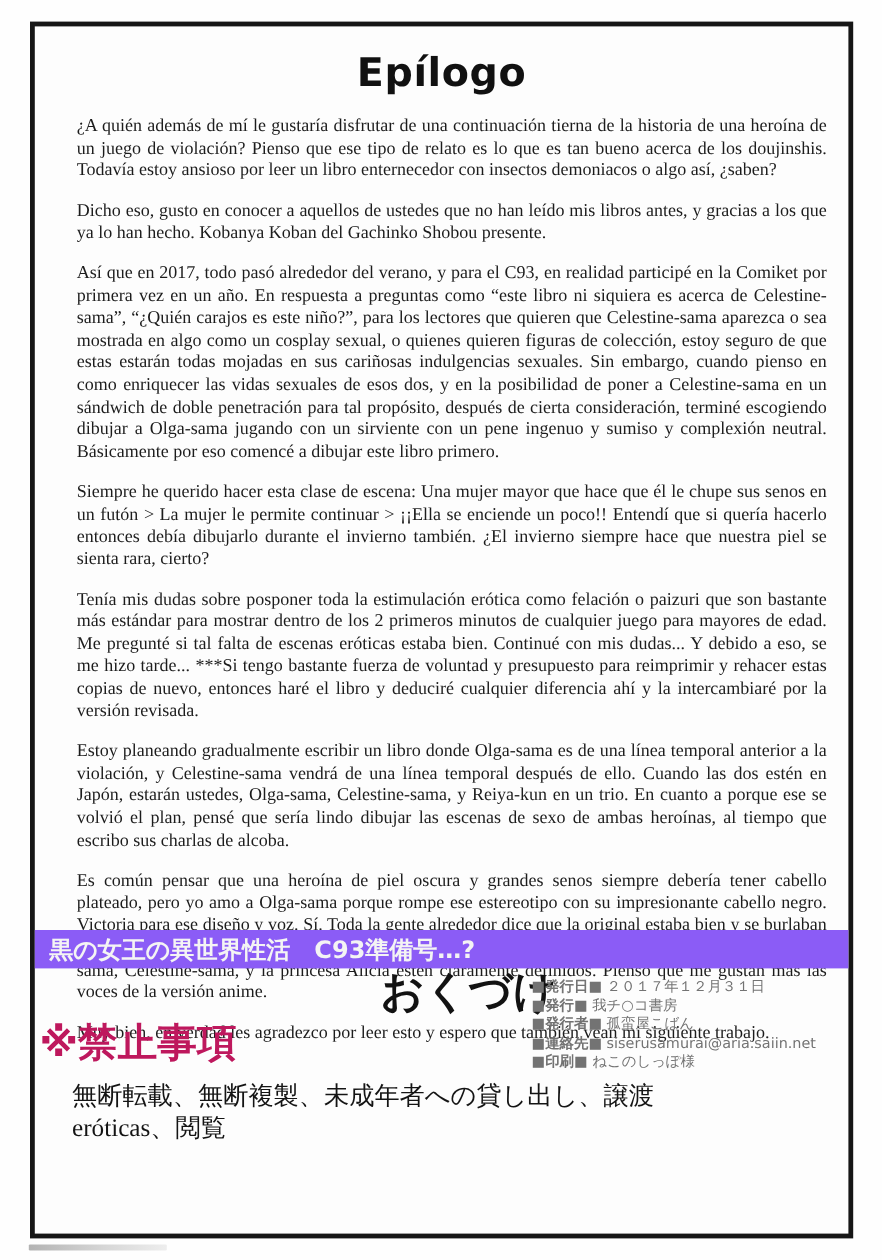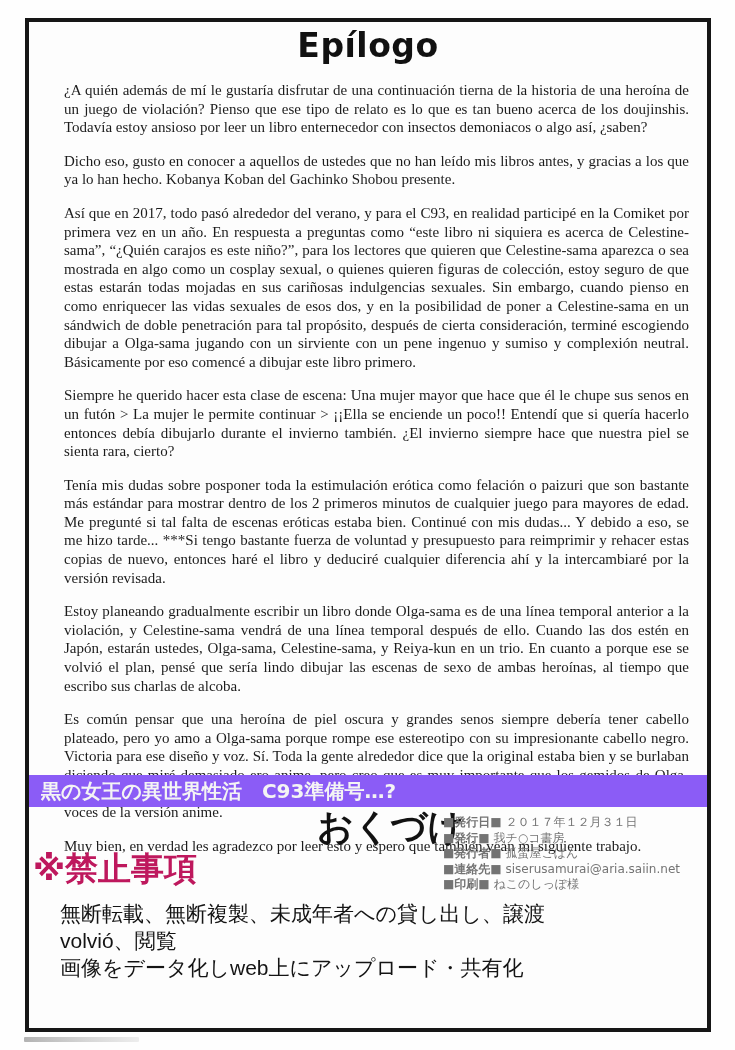--- a/index.html
+++ b/index.html
@@ -21,21 +21,21 @@
     position: absolute;
     left: 25px;
     top: 18px;
     width: 686px;
     height: 1014px;
     box-sizing: border-box;
     border: 4px solid #161616;
     background: #fdfdfd;
   }
   .page-title {
-    margin-top: 5px;
+    margin-top: 20px;
     text-align: center;
     font-family: "DejaVu Sans", sans-serif;
     font-weight: 900;
     font-size: 33px;
     line-height: 37px;
     letter-spacing: 0.5px;
     color: #111;
   }
   .body-text {
     margin-top: 17px;
@@ -94,21 +94,21 @@
     font-family: "DejaVu Sans", sans-serif;
     font-weight: 900;
     font-size: 33px;
     line-height: 38px;
     color: #be185d;
   }
   .prohibition-items {
     position: absolute;
     left: 31px;
     top: 878px;
-    font-family: Liberation Sans, sans-serif;
+    font-family: Liberation Serif, serif;
     font-size: 21px;
     line-height: 27px;
     color: #141414;
     white-space: nowrap;
   }
   .scan-artifact {
     position: absolute;
     left: 24px;
     top: 1037px;
     width: 115px;
@@ -163,20 +163,19 @@
       <div class="colophon-entry">
         <span class="entry-label">■印刷■</span>
         <span class="entry-value">ねこのしっぽ様</span>
       </div>
     </div>
 
     <div class="prohibitions-heading">※禁止事項</div>
 
     <div class="prohibition-items">
       <div>無断転載、無断複製、未成年者への貸し出し、譲渡</div>
-      <div>volvió、閲覧</div>
-      <div>画像をデータ化しweb上にアップロード・共有化</div>
+      <div>eróticas、閲覧</div>
     </div>
 
   </div>
 
   <div class="scan-artifact"></div>
 </div>
 
 </body></html>

